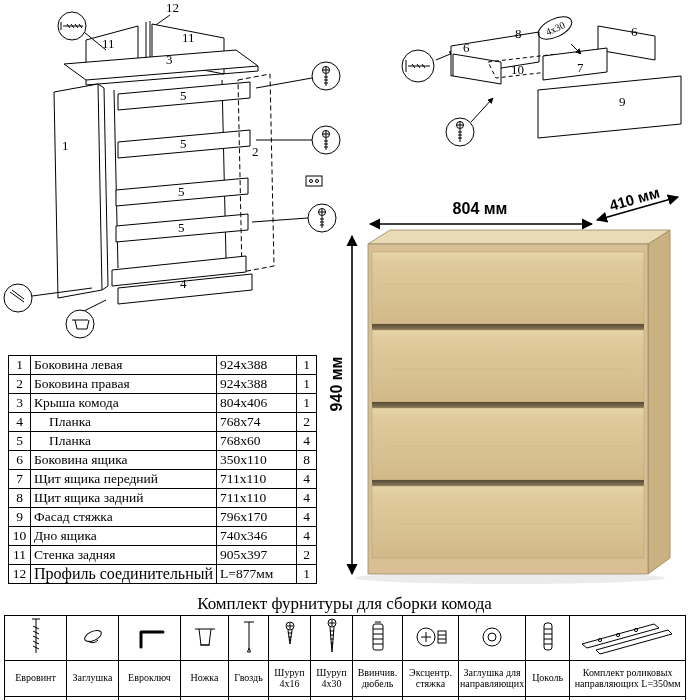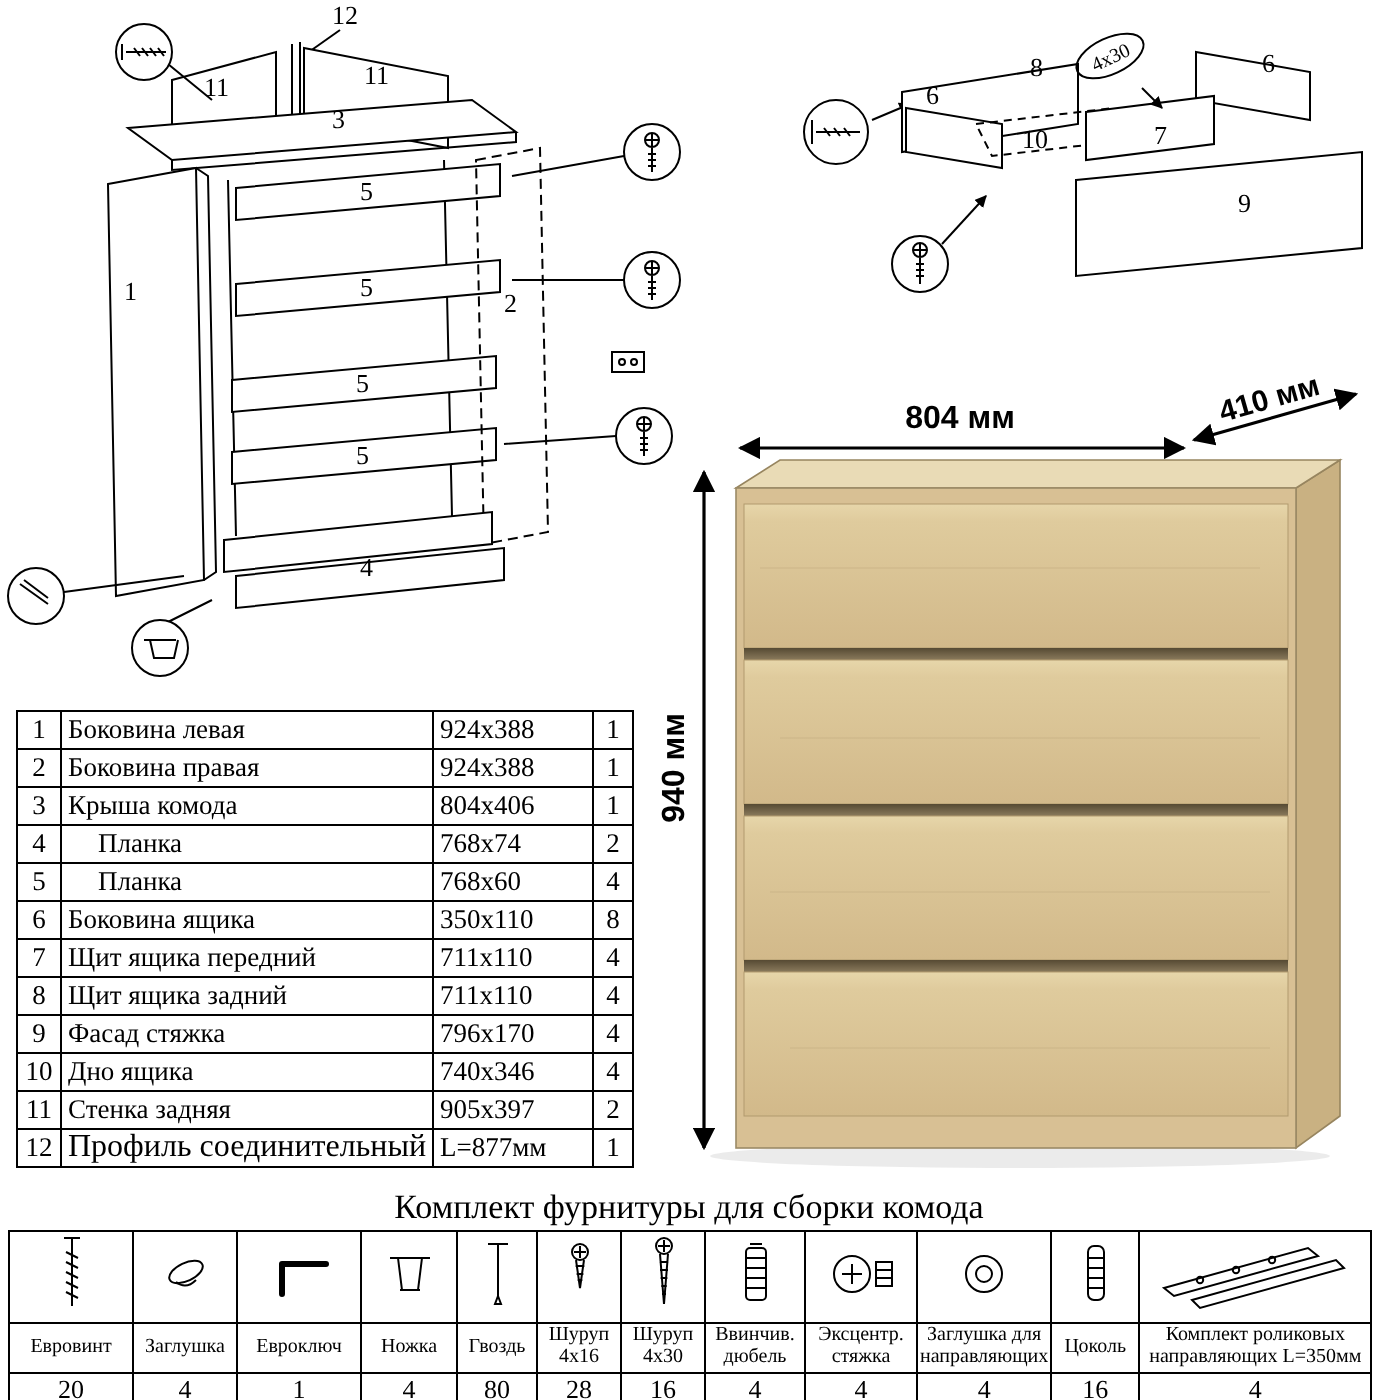--- a/index.html
+++ b/index.html
@@ -20,21 +20,21 @@
   #parts-table .small { font-size:16px; }
 
   
   #hw-title { position:absolute; left:0; top:594px; width:689px; text-align:center;
     font-size:17px; }
   #hw-table { position:absolute; left:4px; top:615px; border-collapse:collapse;
     table-layout:fixed; }
   #hw-table td { border:1px solid #000; text-align:center; vertical-align:middle;
     padding:0 1px; overflow:hidden; }
   #hw-table .hw-icon-cell { height:42px; }
-  #hw-table .hw-name { font-size:10px; line-height:1.08; height:25px; }
+  #hw-table .hw-name { font-size:10px; line-height:1.08; height:36px; }
   #hw-table .hw-qty { font-size:13px; height:16px; }
 
   svg text { font-family:"Liberation Serif", serif; fill:#000; }
   .dimlabel { font-family:"Liberation Sans", sans-serif; font-weight:bold; }
   .ln { stroke:#000; fill:none; stroke-width:1; }
   .part { stroke:#000; fill:#fff; stroke-width:1; }
 </style>
 </head>
 <body>
 

